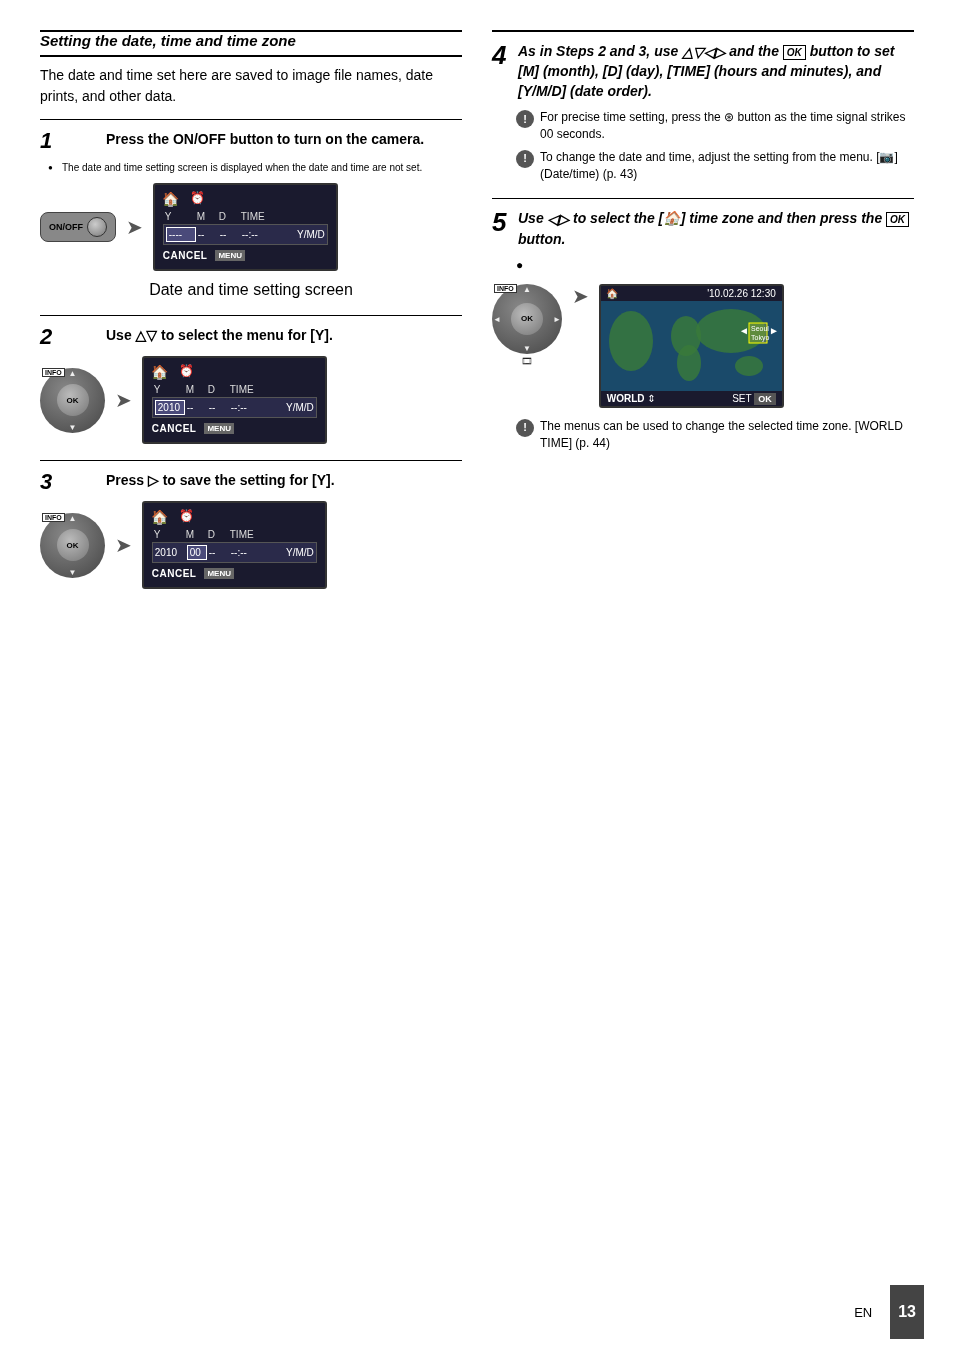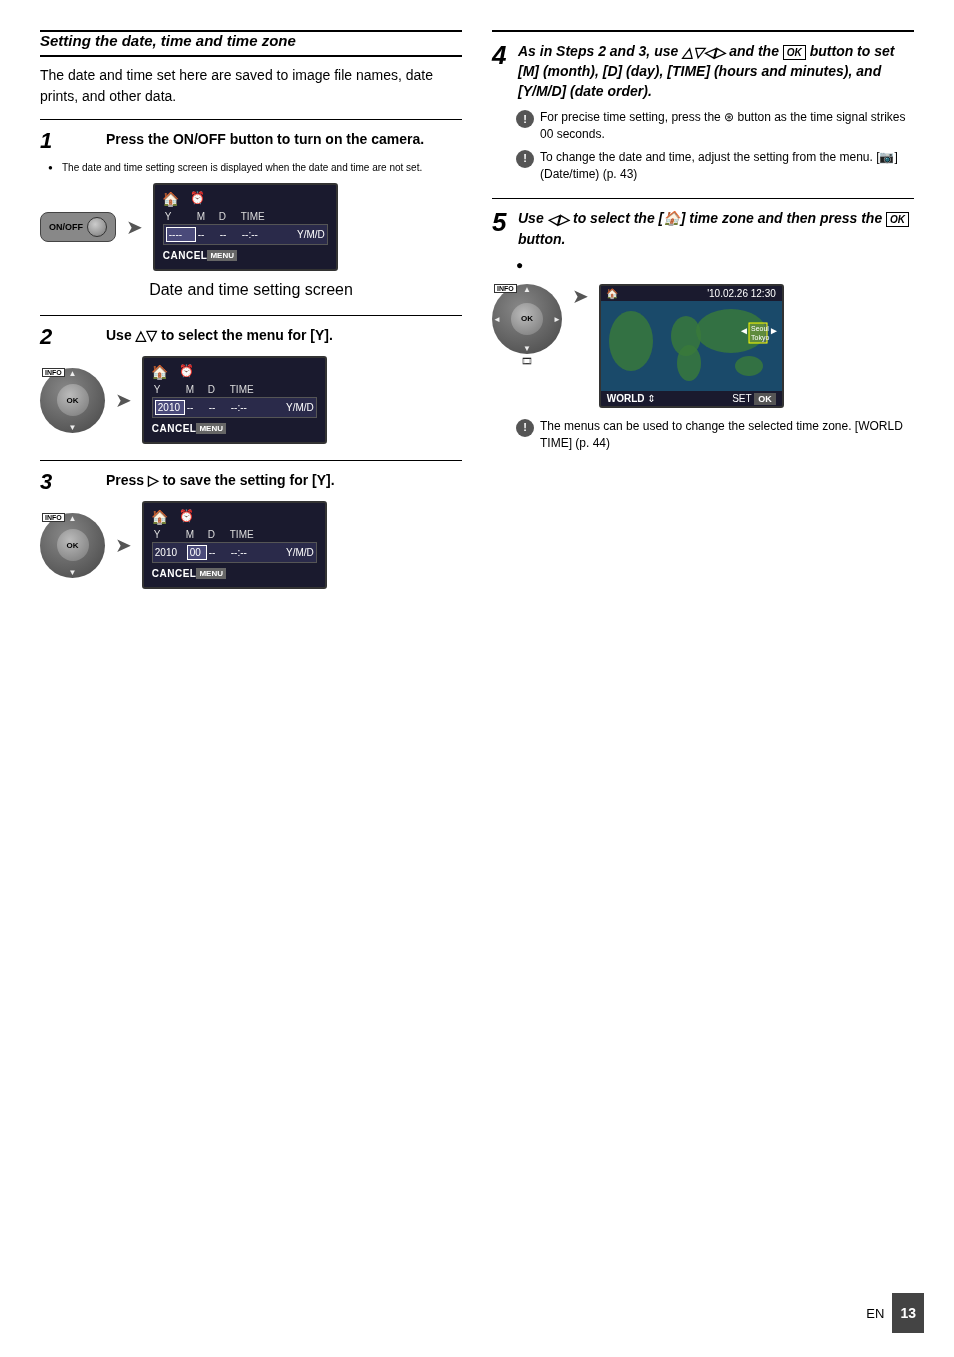--- a/index.html
+++ b/index.html
@@ -118,21 +118,21 @@
       margin-bottom: 4px;
       font-size: 13px;
     }
 
     .screen-bottom {
       margin-top: 5px;
       font-size: 10px;
       color: #fff;
       display: flex;
       align-items: flex-end;
-      gap: 0;
+      gap: 8px;
     }
 
     .cancel-text {
       font-weight: bold;
       font-size: 10px;
       letter-spacing: 0.5px;
     }
 
     .menu-badge {
       background: #666;
@@ -593,16 +593,16 @@
         <div class="note-row">
           <div class="note-icon">!</div>
           <span>The menus can be used to change the selected time zone. [WORLD TIME] (p. 44)</span>
         </div>
       </div>
     </div>
 
   </div>
 </div>
 
-<div style="position:fixed; bottom:24px; right:30px; display:flex; align-items:center; gap:8px;">
+<div style="position:fixed; bottom:18px; right:30px; display:flex; align-items:center; gap:18px;">
   <span>EN</span>
-  <div style="background:#444;color:#fff;padding:12px 8px;font-size:14px;font-weight:bold;">13</div>
+  <div style="background:#444;color:#fff;padding:18px 8px;font-size:16px;font-weight:bold;">13</div>
 </div>
 
 </body></html>

